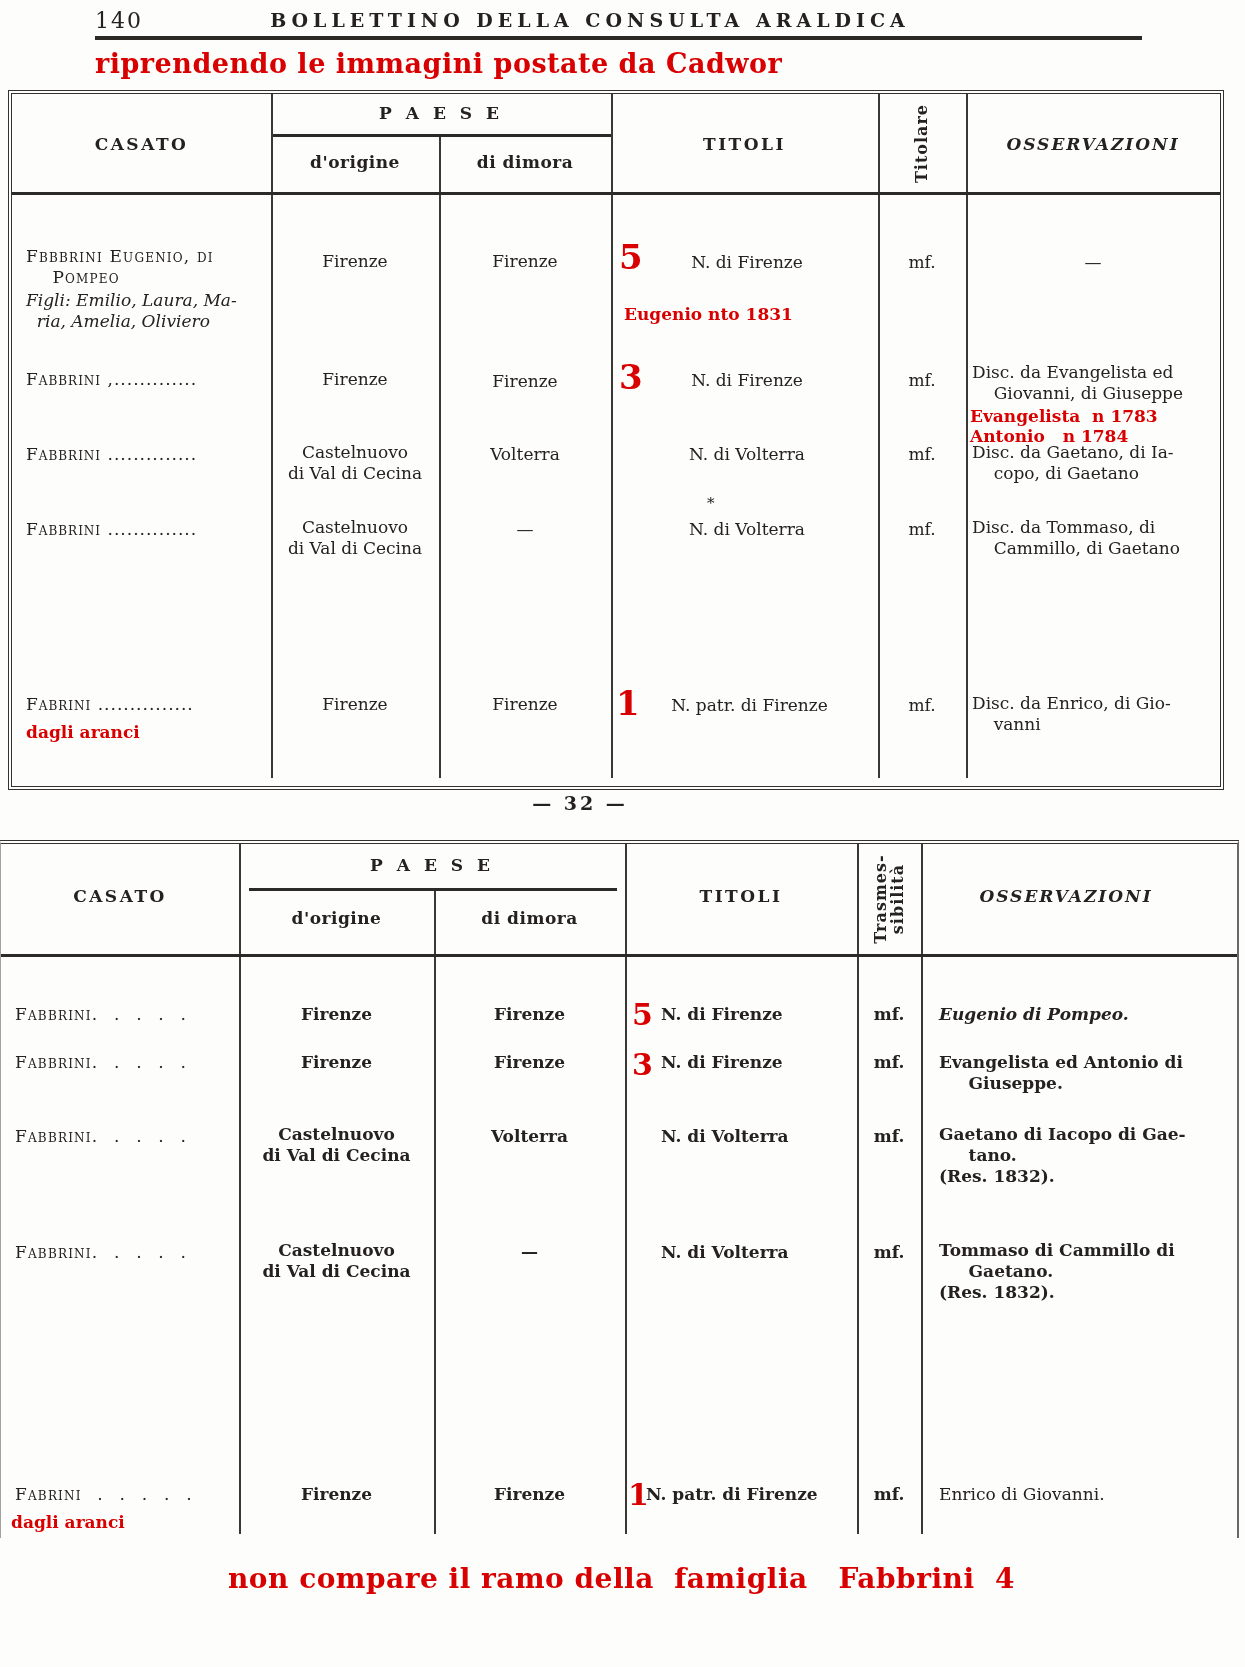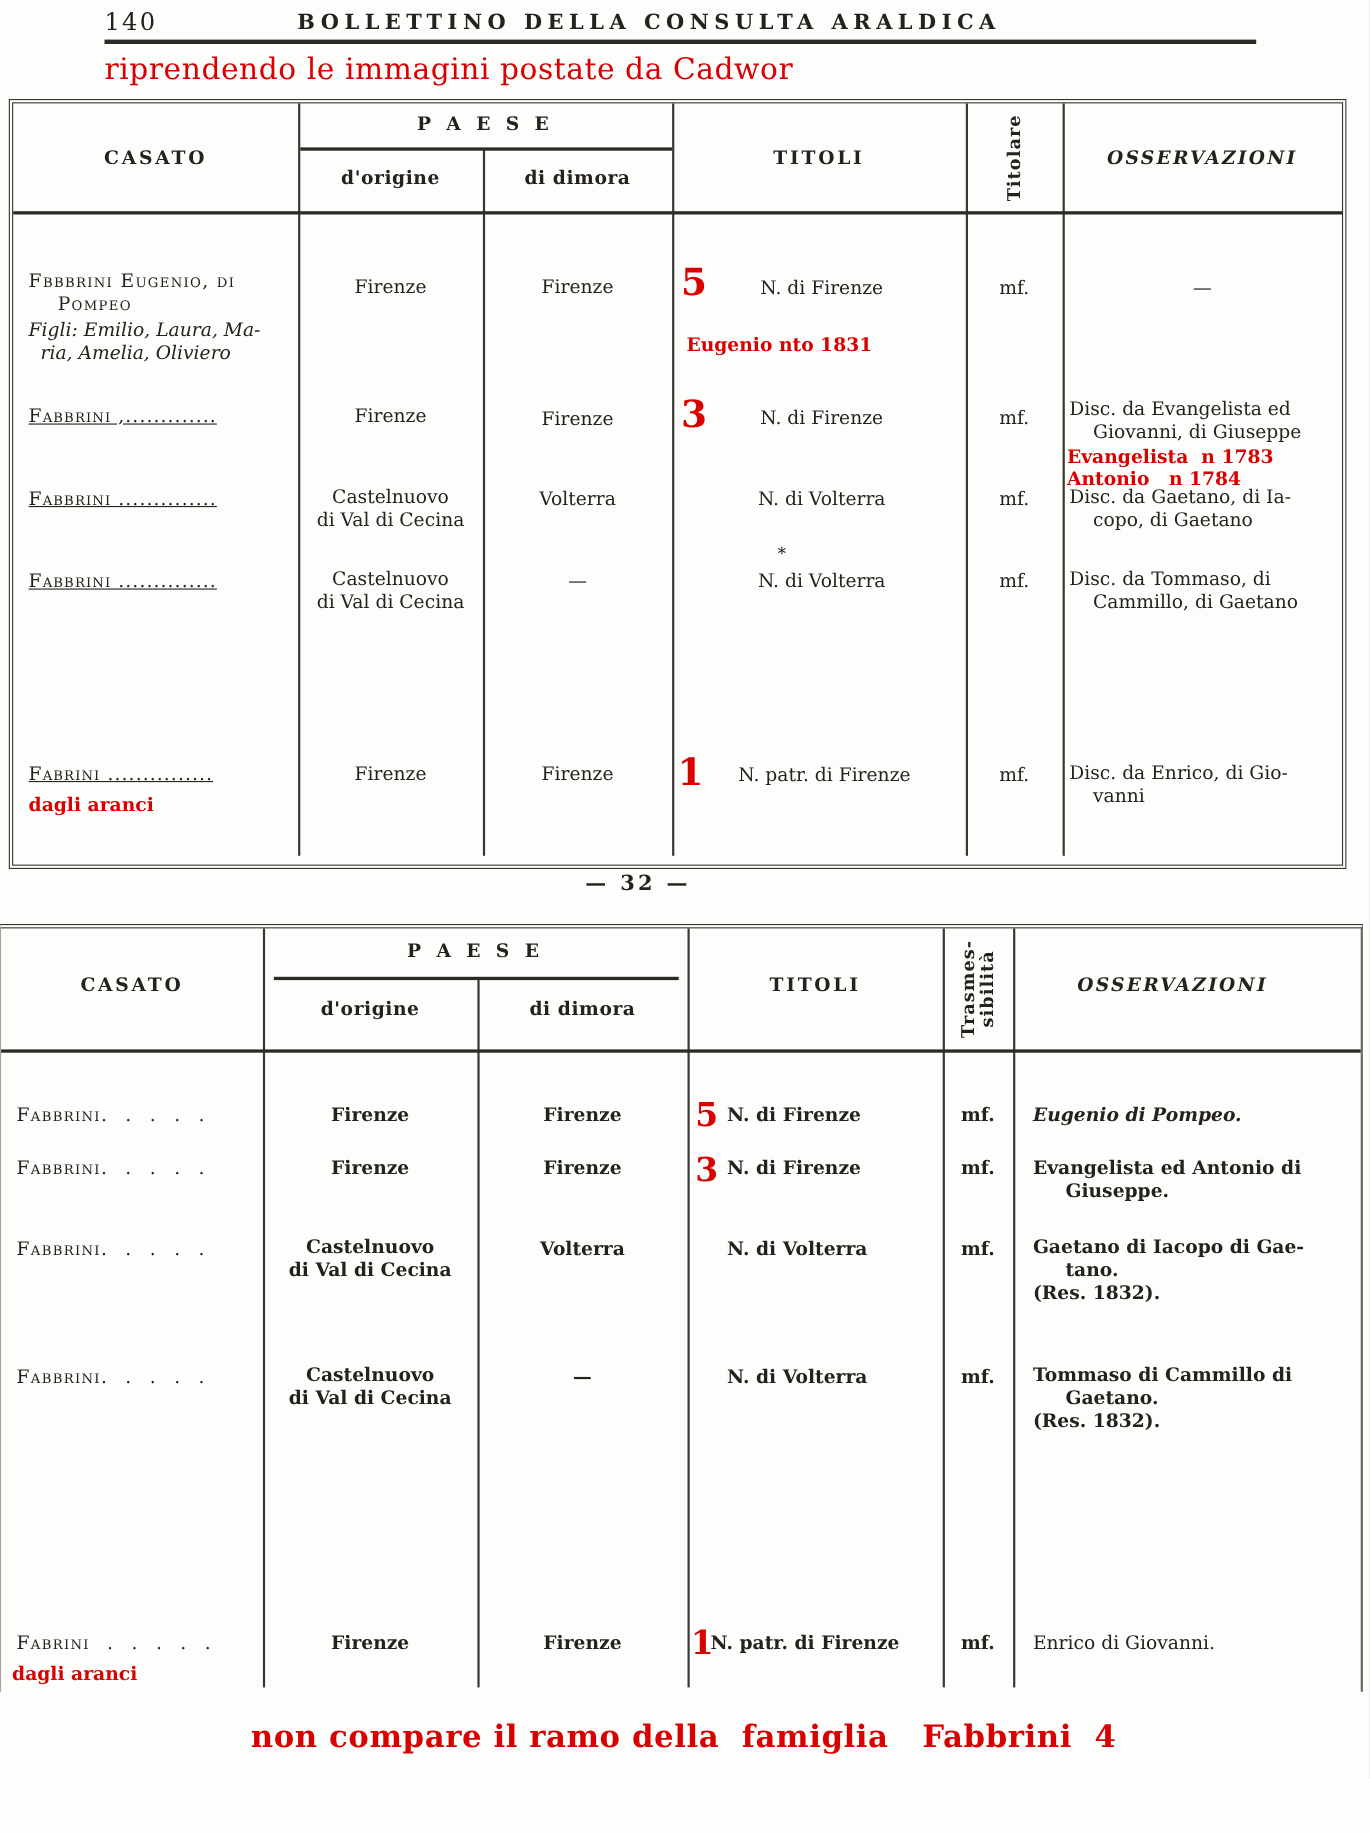--- a/index.html
+++ b/index.html
@@ -22,26 +22,26 @@
   .hdr{position:absolute; font-size:17px; font-weight:bold; letter-spacing:2.5px;}
   .vertwrap{position:absolute; display:flex; align-items:center; justify-content:center;}
   .vert{transform:rotate(-90deg); font-weight:bold; font-size:16px; line-height:17px;
         letter-spacing:1px; text-align:center; white-space:pre-wrap;}
   
   .t1frame{position:absolute; left:8px; top:90px; width:1208px; height:692px;
            border:4px double #35322e;}
   .t2frame{position:absolute; left:0px; top:840px; width:1236px; height:694px;
            border-top:4px double #35322e; border-right:2px solid #6b6864;
            border-left:1px solid #a5a29d;}
-  .dots1{letter-spacing:1px;text-decoration:underline;}
+  .dots1{letter-spacing:1px;}
   .dots2{word-spacing:9px;}
   .oss{font-size:17px; line-height:21px;}
   .smallred{font-size:17px; line-height:20px;}
   .journal{font-weight:bold; font-size:19px; letter-spacing:5px;}
-  .capred{font-weight:normal; font-size:27px; letter-spacing:0.5px;text-align:center;}
+  .capred{font-weight:bold; font-size:27px; letter-spacing:0.5px;text-align:center;}
   .footred{font-weight:bold; font-size:28px; letter-spacing:0.5px;}
   .pgnum{font-weight:bold; font-size:19px; letter-spacing:3px;}
 </style>
 </head>
 <body>
 
 <div class="canvas">
 
   <div class="abs" style="left:95px; top:8px; font-size:22px; letter-spacing:2px;">140</div>
   <div class="abs journal" style="left:0; top:9px; width:1180px; text-align:center;">BOLLETTINO  DELLA  CONSULTA  ARALDICA</div>

